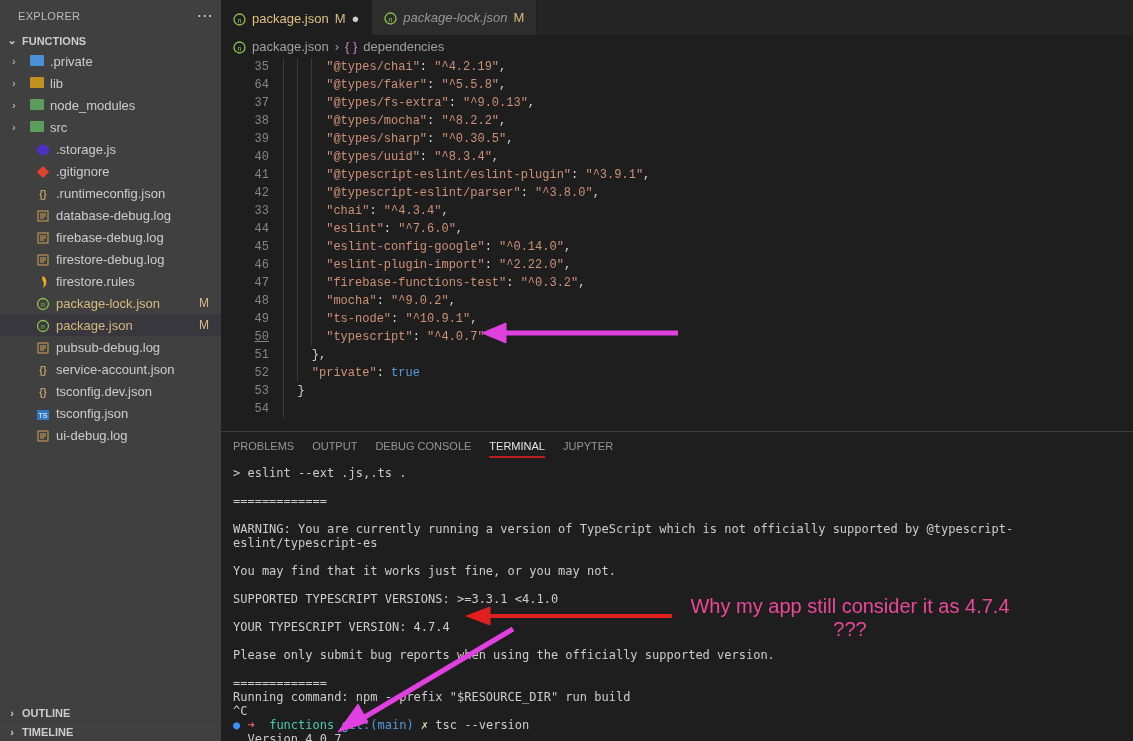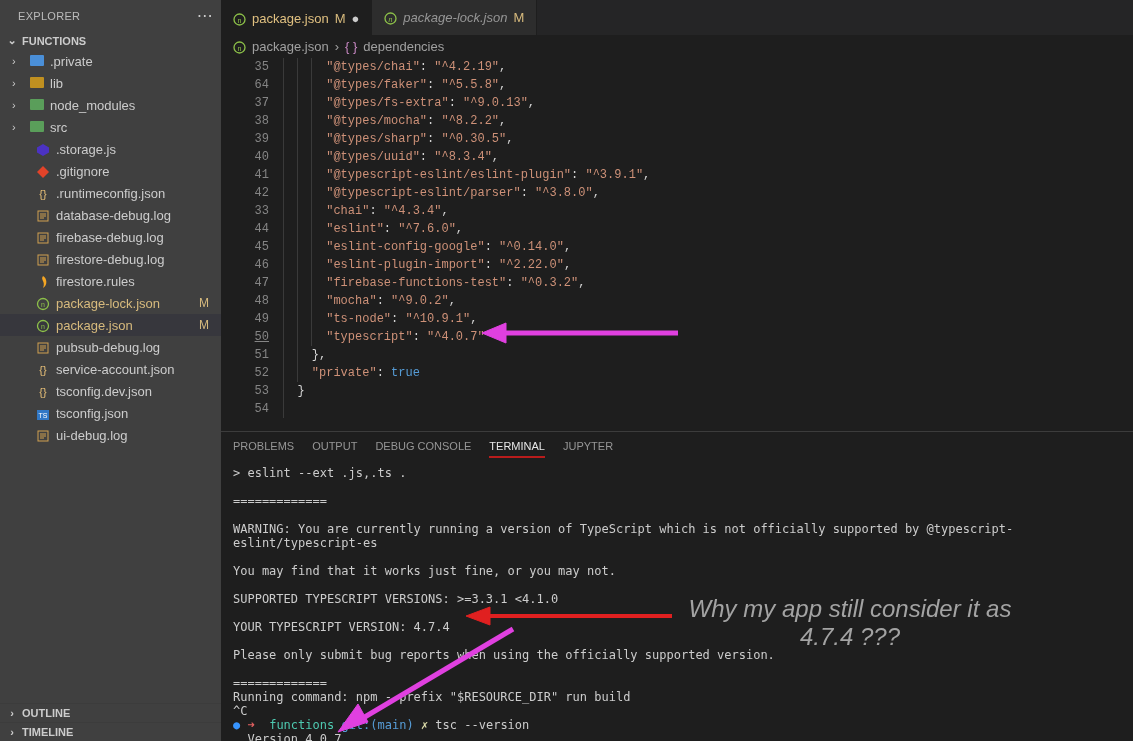--- a/index.html
+++ b/index.html
@@ -146,21 +146,21 @@
   white-space: pre-wrap;
   overflow: hidden;
 }
 .term-cyan { color: #4ec9b0; }
 .term-yellow { color: #dcdcaa; }
 .term-blue { color: #569cd6; }
 
 .annotation { position: absolute; pointer-events: none; }
 .arrow-magenta line, .arrow-magenta polygon { stroke: #e040e0; fill: #e040e0; }
 .arrow-red line, .arrow-red polygon { stroke: #e02020; fill: #e02020; }
-.anno-text { position: absolute; color: #a3a3a3; font-size: 24px; font-family: -apple-system, sans-serif; font-style: italic; }
+.anno-text { position: absolute; color: #ec4899; font-size: 20px; font-family: -apple-system, sans-serif; }
 .folder-ico { width:14px; height:11px; display:inline-block; border-radius:1px;}
 .file-svg { display:inline-block; vertical-align: middle;}
 </style>
 </head>
 <body>
 
 <div class="sidebar">
   <div class="explorer-header">
     <span>EXPLORER</span>
     <span class="explorer-actions">⋯</span>

